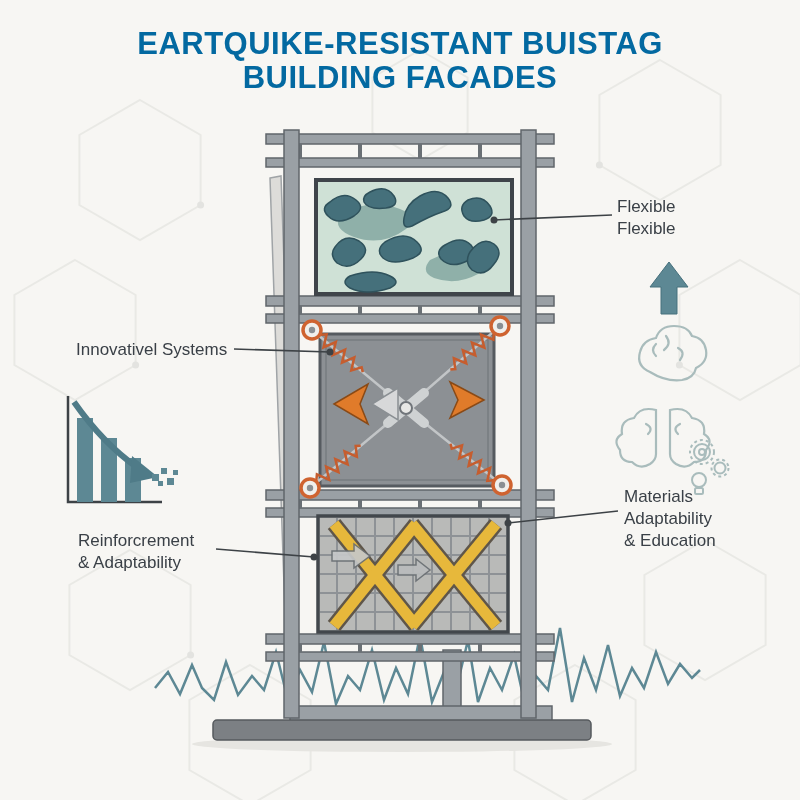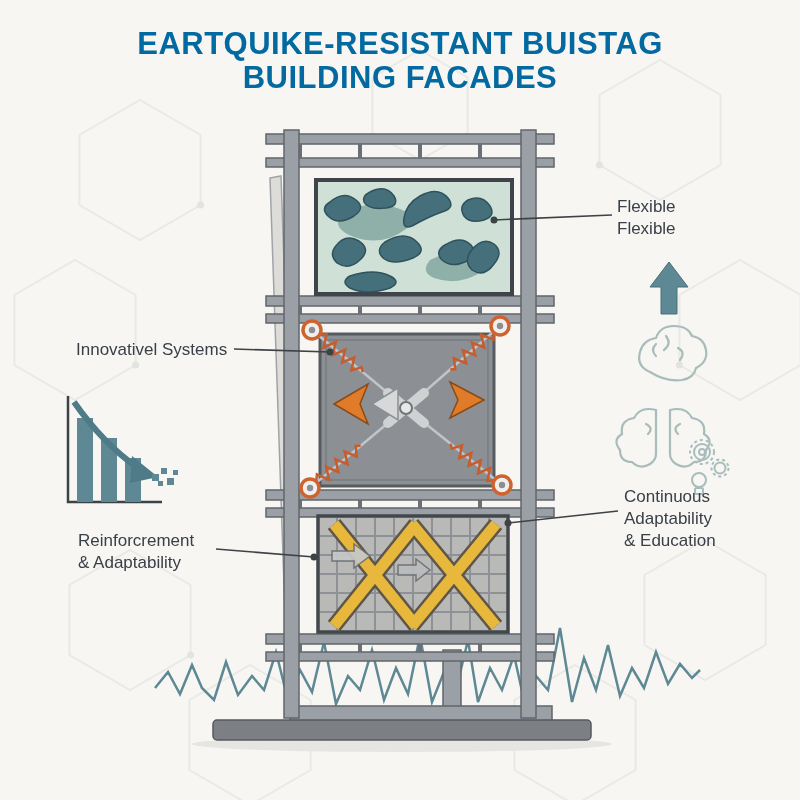--- a/index.html
+++ b/index.html
@@ -267,18 +267,18 @@
   <div class="label" style="left:76px;top:339px;">
     <div>Innovativel Systems</div>
   </div>
 
   <div class="label" style="left:78px;top:530px;">
     <div>Reinforcrement</div>
     <div>&amp; Adaptability</div>
   </div>
 
   <div class="label right-col" style="left:624px;top:486px;">
-    <div>Continuous</div>
+    <div>Materials</div>
     <div>Adaptability</div>
     <div>&amp; Education</div>
   </div>
 
 </div>
 
 </body></html>

